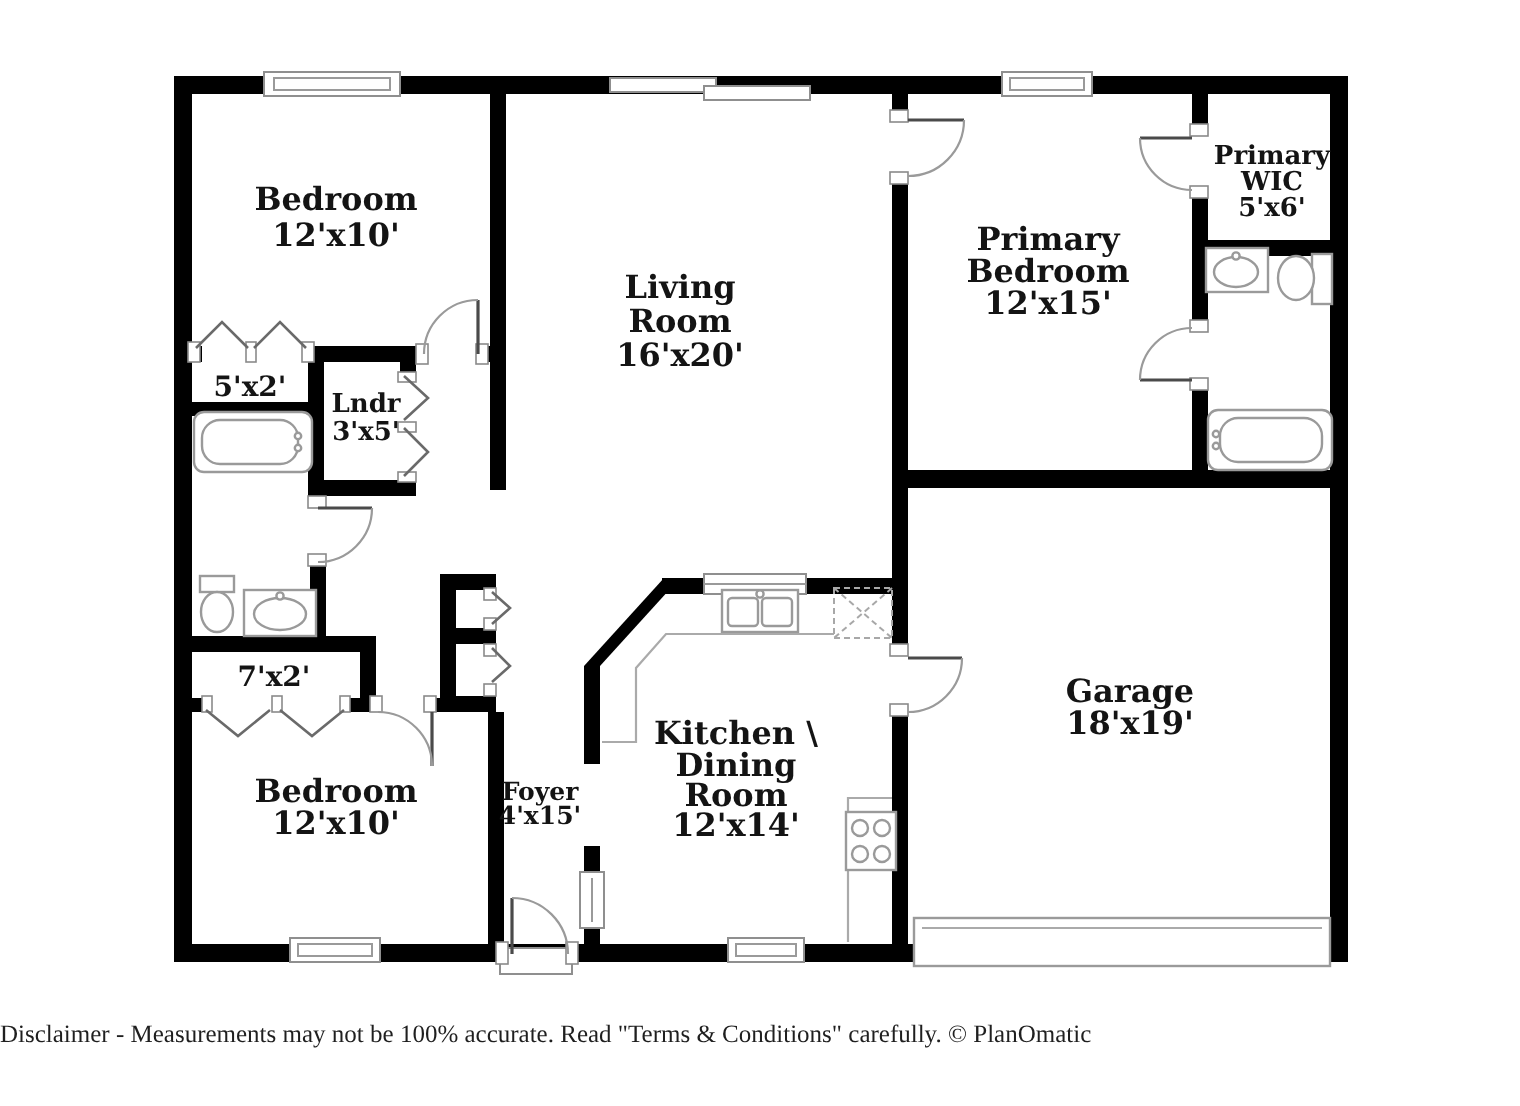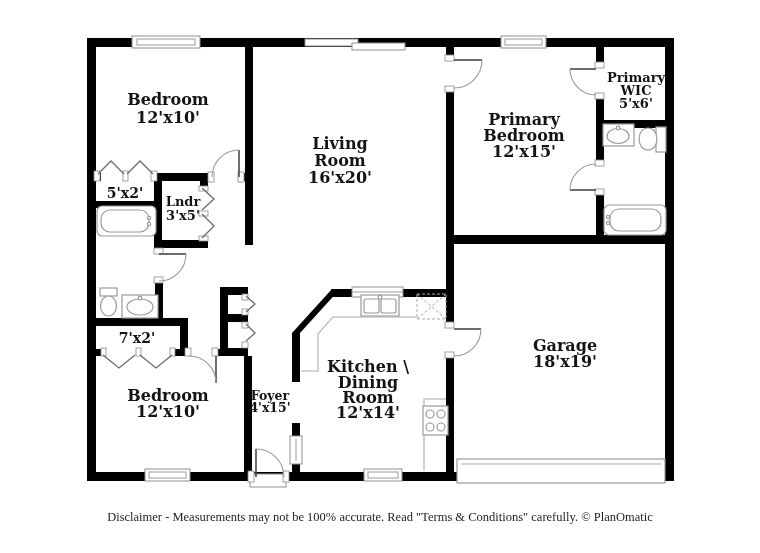--- a/index.html
+++ b/index.html
@@ -13,21 +13,21 @@
   .fix-thin{fill:none;stroke:#aaaaaa;stroke-width:1.1;}
   .arc{fill:none;stroke:#9a9a9a;stroke-width:1.1;}
   .slab{stroke:#4a4a4a;stroke-width:1.6;}
   .bifold{fill:none;stroke:#6a6a6a;stroke-width:1.3;stroke-linejoin:miter;}
   .dash{fill:none;stroke:#a8a8a8;stroke-width:1;stroke-dasharray:3 2;}
   .lbl{font-family:"DejaVu Serif",serif;font-weight:bold;fill:#141414;text-anchor:middle;}
   .lbl-lg{font-size:16px;}
   .lbl-md{font-size:14px;}
   .lbl-sm{font-size:13px;}
   .lbl-xs{font-size:12.5px;}
-  #disclaimer{position:absolute;left:0;top:510px;width:760px;text-align:center;
+  #disclaimer{position:absolute;left:0;top:510px;width:760px;
     font-family:"Liberation Serif",serif;font-size:12.5px;color:#1f1f1f;}
 </style>
 </head>
 <body>
 
 <div id="stage">
 <svg id="plan-svg" width="760" height="553" viewBox="0 0 760 553">
 
   <g>
     <rect class="wall" x="87" y="38" width="587" height="9"></rect>

